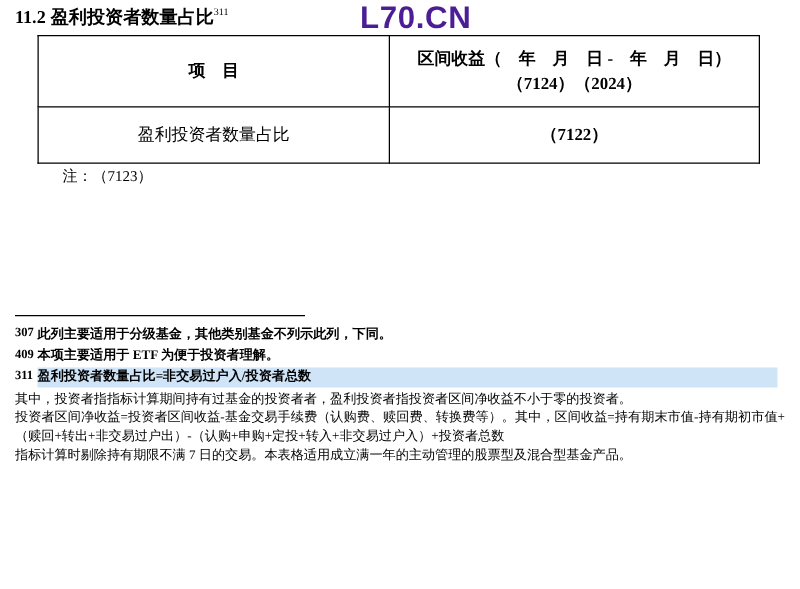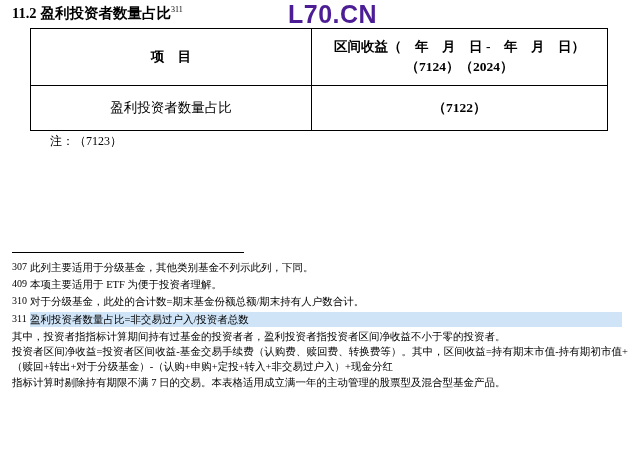--- a/index.html
+++ b/index.html
@@ -116,20 +116,21 @@
     left: 12px;
     top: 260px;
     width: 616px;
     font-size: 10.5px;
     line-height: 1.45;
   }
   .fn {
     display: block;
     margin-bottom: 2px;
     text-align: justify;
+    font-weight: bold;
   }
   .fn .marker {
     display: inline-block;
     width: 18px;
     font-size: 10px;
     vertical-align: top;
   }
   .fn .txt {
     display: inline-block;
     width: 592px;
@@ -177,24 +178,21 @@
 
   <div class="fn-rule"></div>
 
   <div class="footnotes">
     <span class="fn">
       <span class="marker">307</span><span class="txt">此列主要适用于分级基金，其他类别基金不列示此列，下同。</span>
     </span>
     <span class="fn">
       <span class="marker">409</span><span class="txt">本项主要适用于 ETF 为便于投资者理解。</span>
     </span>
-    <span class="fn">
-      <span class="marker">310</span><span class="txt">对于分级基金，此处的合计数=期末基金份额总额/期末持有人户数合计。</span>
-    </span>
     <span class="fn fn-highlight">
       <span class="marker">311</span><span class="txt">盈利投资者数量占比=非交易过户入/投资者总数</span>
     </span>
     <span class="fn-tail">其中，投资者指指标计算期间持有过基金的投资者者，盈利投资者指投资者区间净收益不小于零的投资者。</span>
-    <span class="fn-tail">投资者区间净收益=投资者区间收益-基金交易手续费（认购费、赎回费、转换费等）。其中，区间收益=持有期末市值-持有期初市值+（赎回+转出+对于分级基金）-（认购+申购+定投+转入+非交易过户入）+现金分红</span>
+    <span class="fn-tail">投资者区间净收益=投资者区间收益-基金交易手续费（认购费、赎回费、转换费等）。其中，区间收益=持有期末市值-持有期初市值+（赎回+转出+非交易过户出）-（认购+申购+定投+转入+非交易过户入）+投资者总数</span>
     <span class="fn-tail">指标计算时剔除持有期限不满 7 日的交易。本表格适用成立满一年的主动管理的股票型及混合型基金产品。</span>
   </div>
 
 </div>
 
 </body></html>

